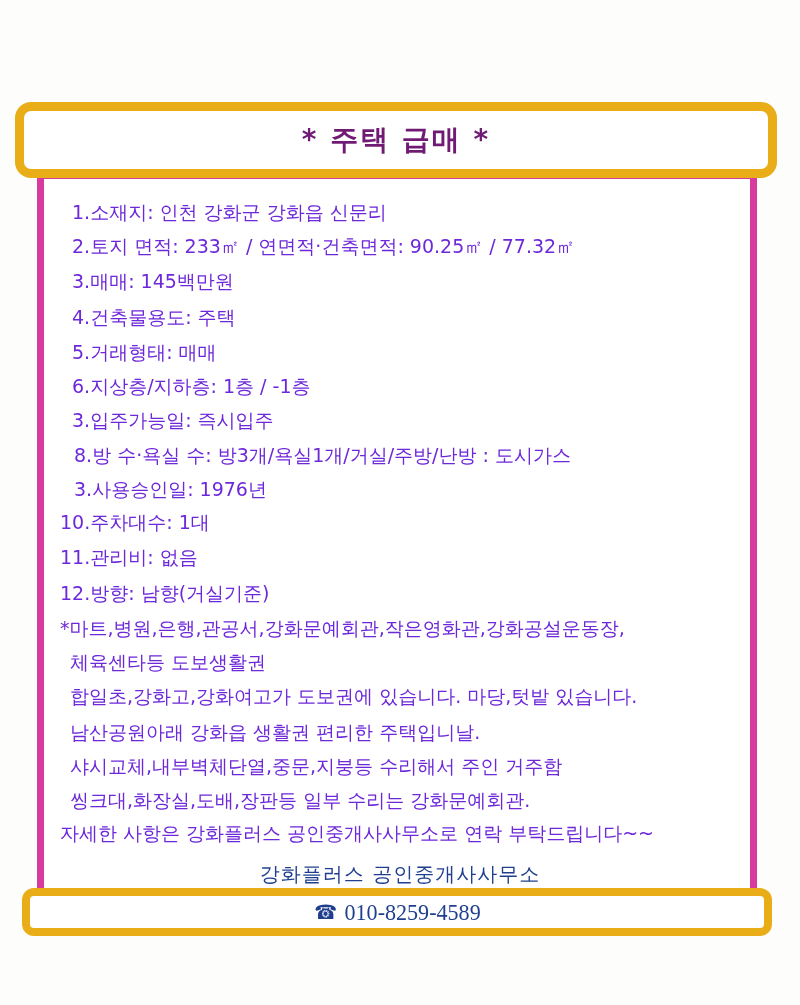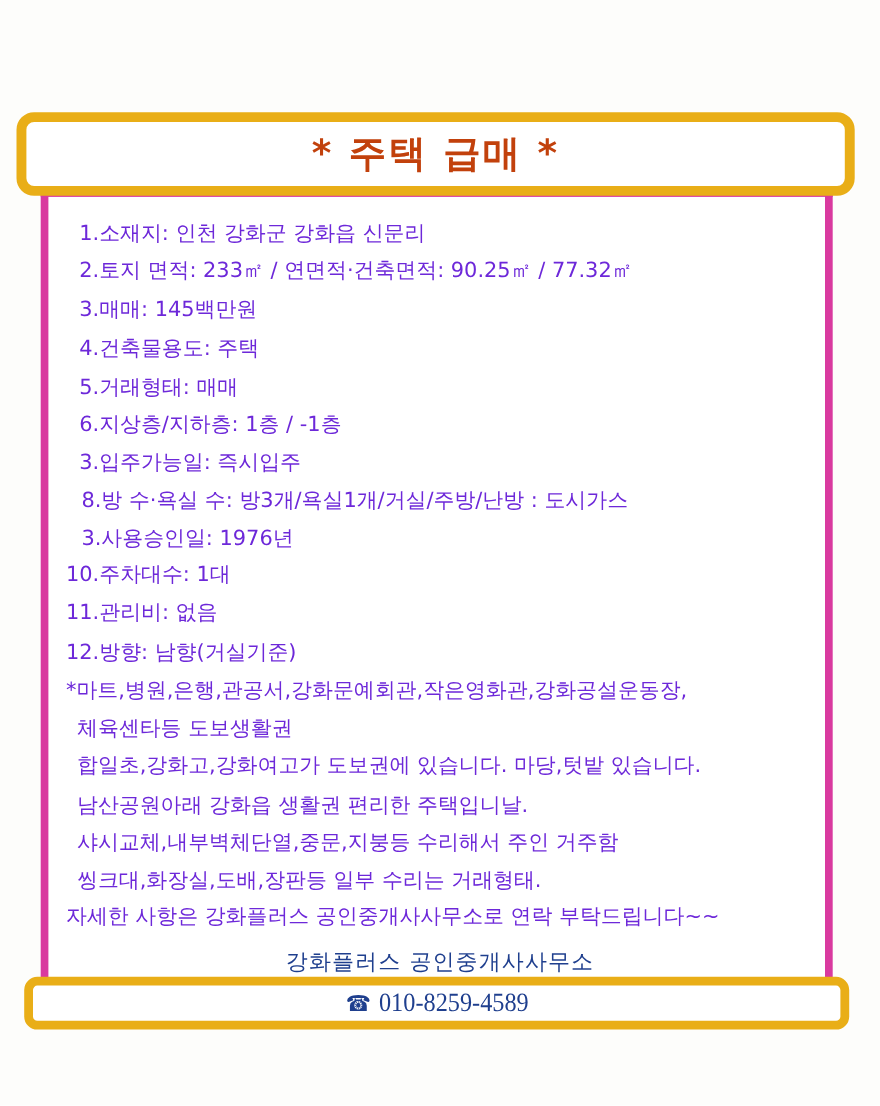--- a/index.html
+++ b/index.html
@@ -34,24 +34,24 @@
       height: 58px;
       border: 9px solid #e9ae17;
       border-radius: 16px;
       background: #ffffff;
       display: flex;
       align-items: center;
       justify-content: center;
       z-index: 2;
     }
     .title-text {
-      font-size: 34px;
+      font-size: 28px;
       font-weight: bold;
       letter-spacing: 2px;
-      color: #c2410c;
+      color: #701a75;
     }
     .phone-box {
       position: absolute;
       left: 22px;
       top: 888px;
       width: 734px;
       height: 32px;
       border: 8px solid #e9ae17;
       border-radius: 12px;
       background: #ffffff;
@@ -121,21 +121,21 @@
   <div class="line" style="left: 14px; top: 279px;">3.사용승인일: 1976년</div>
   <div class="line" style="left: 0px; top: 312px;">10.주차대수: 1대</div>
   <div class="line" style="left: 0px; top: 347px;">11.관리비: 없음</div>
   <div class="line" style="left: 0px; top: 383px;">12.방향: 남향(거실기준)</div>
 
   <div class="line" style="left: 0px; top: 418px;">*마트,병원,은행,관공서,강화문예회관,작은영화관,강화공설운동장,</div>
   <div class="line" style="left: 10px; top: 452px;">체육센타등 도보생활권</div>
   <div class="line" style="left: 10px; top: 486px;">합일초,강화고,강화여고가 도보권에 있습니다. 마당,텃밭 있습니다.</div>
   <div class="line" style="left: 10px; top: 522px;">남산공원아래 강화읍 생활권 편리한 주택입니날.</div>
   <div class="line" style="left: 10px; top: 556px;">샤시교체,내부벽체단열,중문,지붕등 수리해서 주인 거주함</div>
-  <div class="line" style="left: 10px; top: 590px;">씽크대,화장실,도배,장판등 일부 수리는 거래형태.</div>
+  <div class="line" style="left: 10px; top: 590px;">씽크대,화장실,도배,장판등 일부 수리는 강화문예회관.</div>
   <div class="line" style="left: 0px; top: 623px;">자세한 사항은 강화플러스 공인중개사사무소로 연락 부탁드립니다~~</div>
 </div>
 
 <div class="agency">강화플러스 공인중개사사무소</div>
 
 <div class="phone-box">
   <span class="phone-text">
     <span class="phone-icon">☎</span>
     <span>010-8259-4589</span>
   </span>

